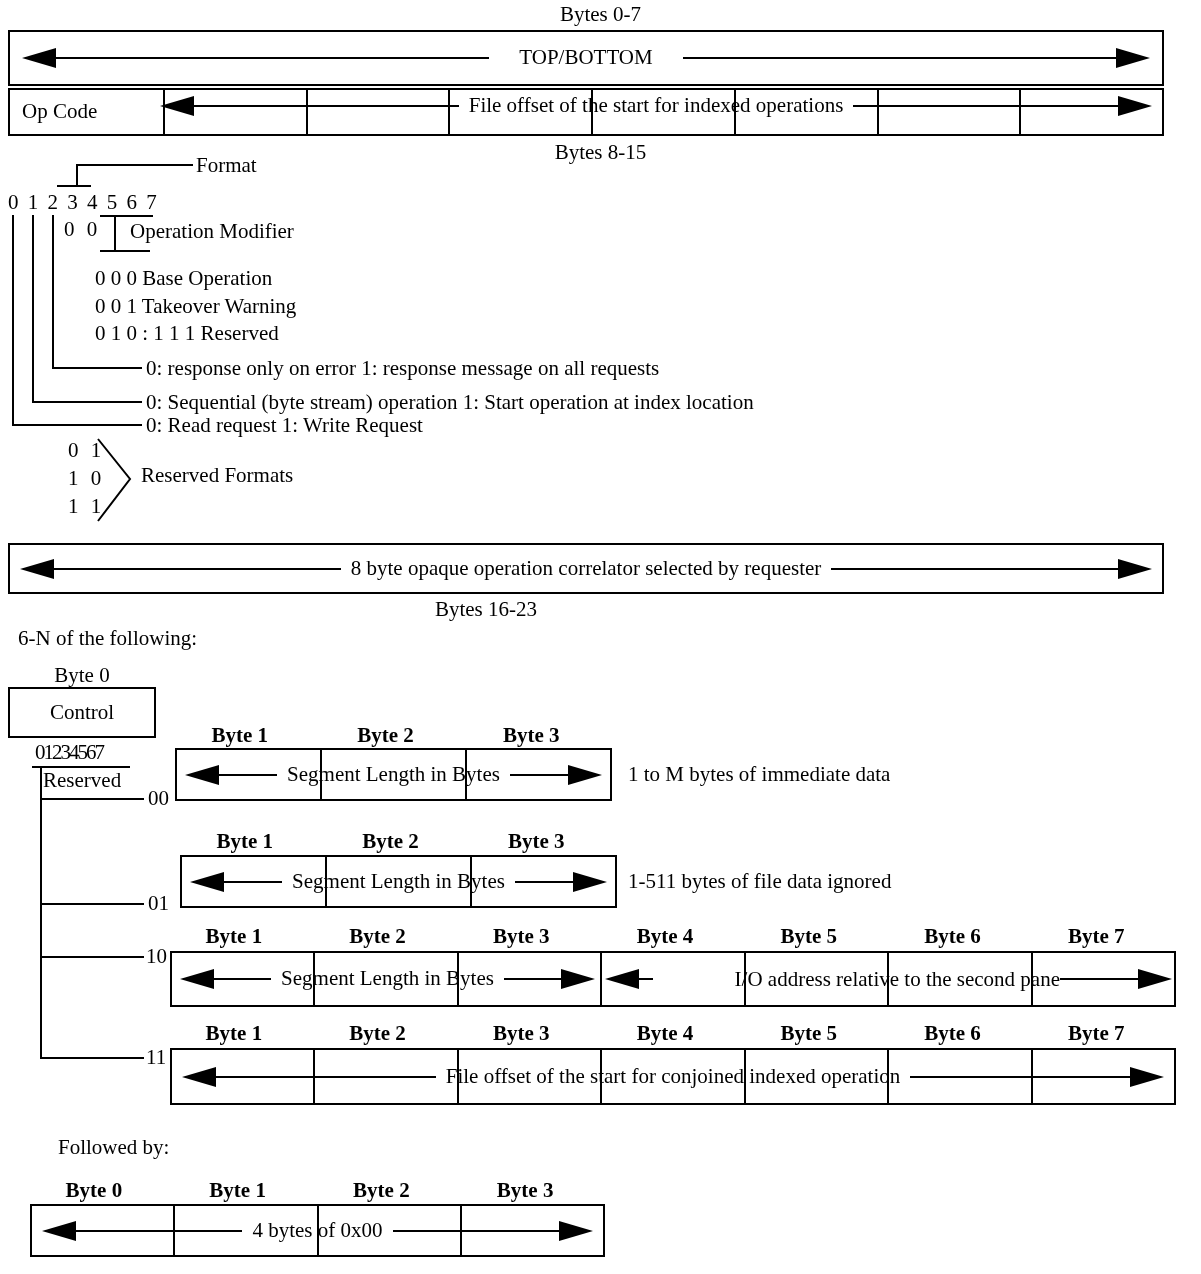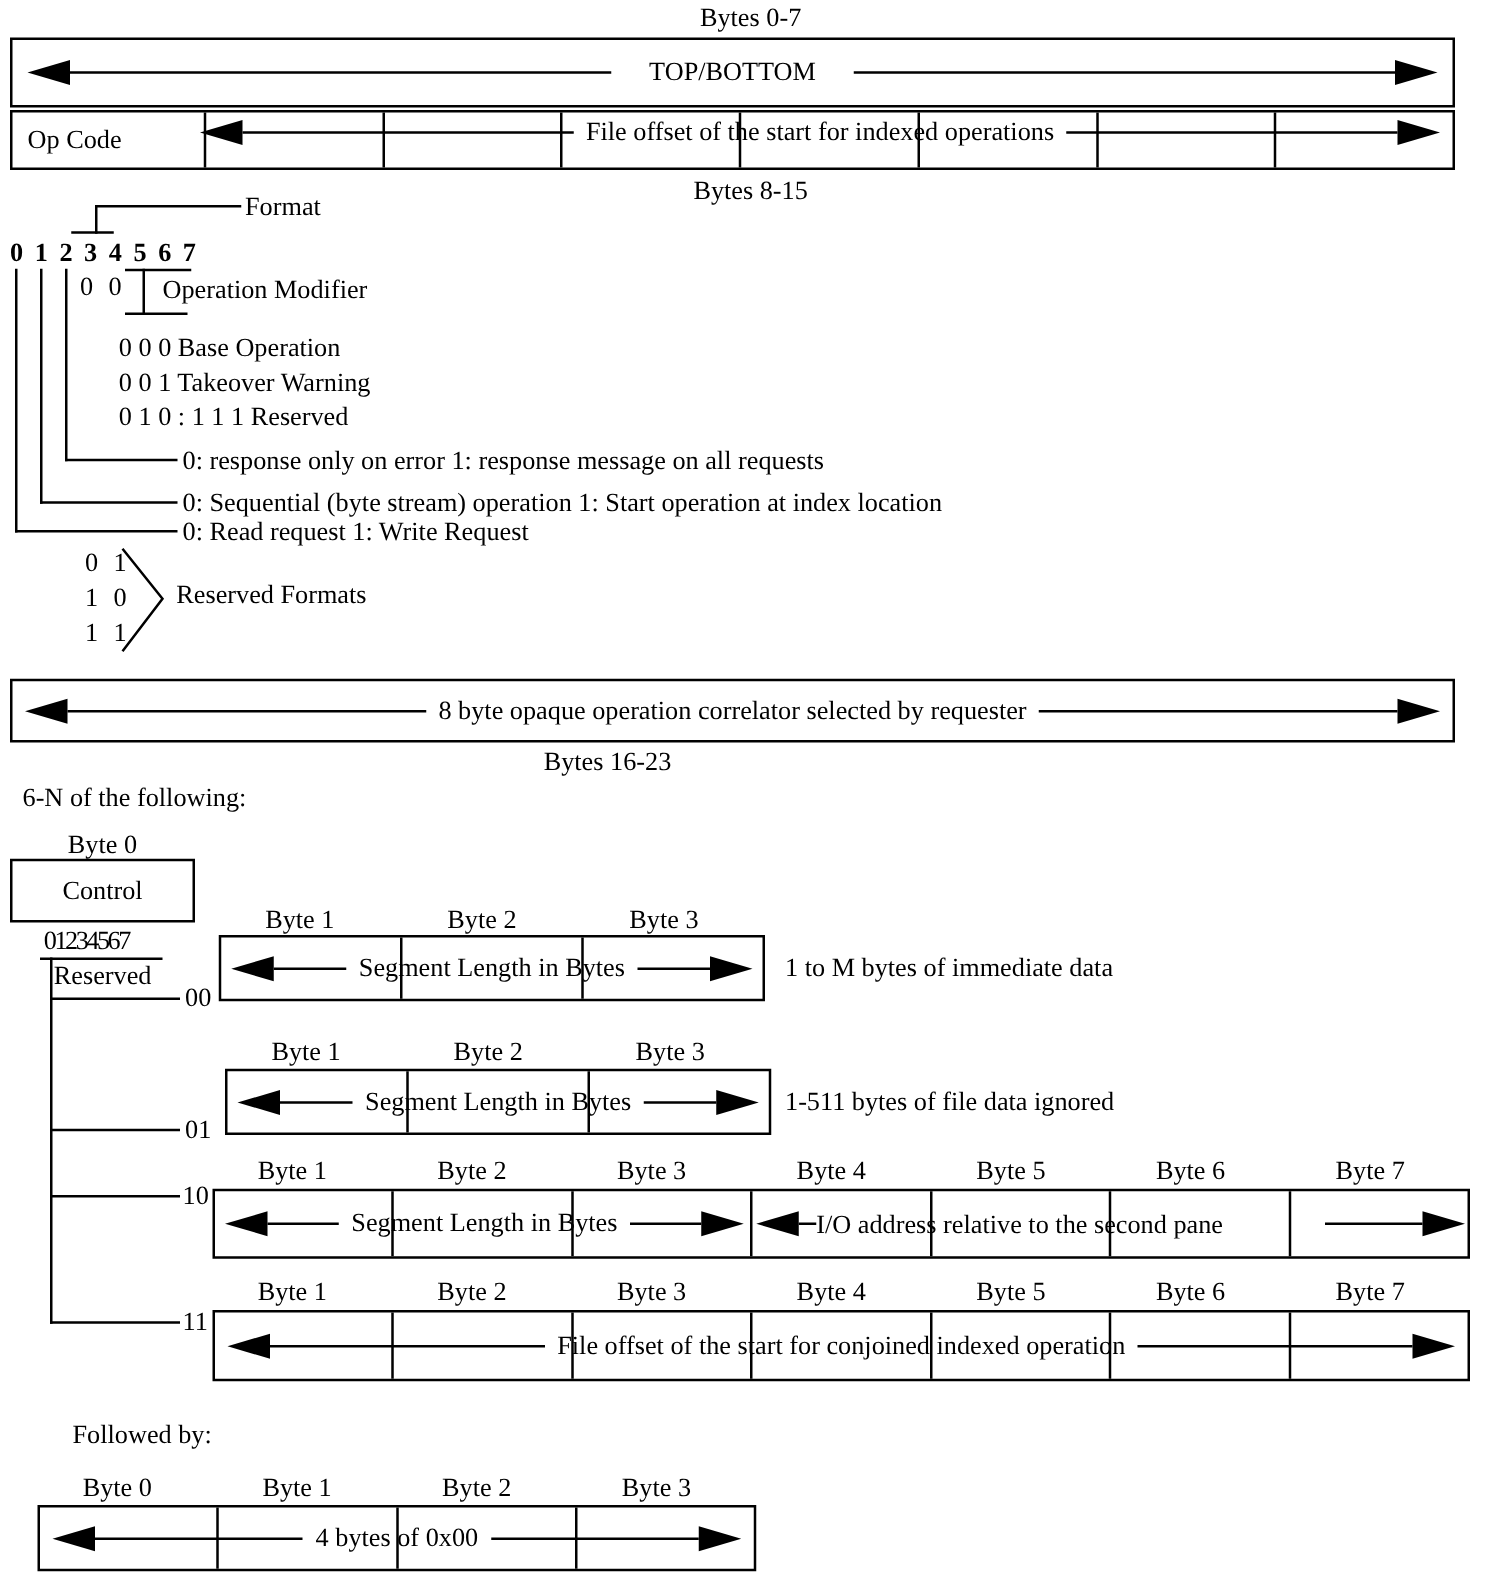--- a/index.html
+++ b/index.html
@@ -16,27 +16,27 @@
   .vl{position:absolute;width:0;border-left:2px solid #000;}
   .harrow{position:absolute;display:flex;align-items:center;box-sizing:border-box;}
   .stem{flex:1 1 auto;height:0;border-top:2px solid #000;min-width:6px;}
   .stem.fx{flex:0 0 auto;min-width:0;}
   .ah{flex:0 0 auto;width:0;height:0;border-top:10px solid transparent;border-bottom:10px solid transparent;}
   .ah.l{border-right:34px solid #000;}
   .ah.r{border-left:34px solid #000;}
   .lbl{flex:0 0 auto;padding:0 10px;white-space:nowrap;}
   .lbl.wide{padding:0 30px;}
   .hdrrow{position:absolute;display:flex;}
-  .hdrrow span{flex:1 1 0;text-align:center;white-space:nowrap;}
-  .ls2{letter-spacing:2px;font-weight:bold;}
+  .hdrrow span{flex:1 1 0;text-align:center;white-space:nowrap;font-weight:bold;}
+  .ls2{letter-spacing:2px;}
   .ls3{letter-spacing:3.5px;}
   .lsn{letter-spacing:-2px;}
   .ctr{display:flex;align-items:center;justify-content:center;}
   .mono{font-family:"Liberation Mono",monospace;font-weight:bold;font-size:19px;letter-spacing:1px;}
-  .iotext{flex:1 1 auto;text-align:left;line-height:24px;white-space:nowrap;}
+  .iotext{flex:1 1 auto;text-align:right;line-height:24px;white-space:nowrap;}
   svg{display:block;}
 </style>
 </head>
 <body>
 
 <div class="stage">
 
   <div class="txt center" style="left:0;top:3px;width:1201px">Bytes 0-7</div>
 
   <div class="box" style="left:8px;top:30px;width:1156px;height:56px"></div>

